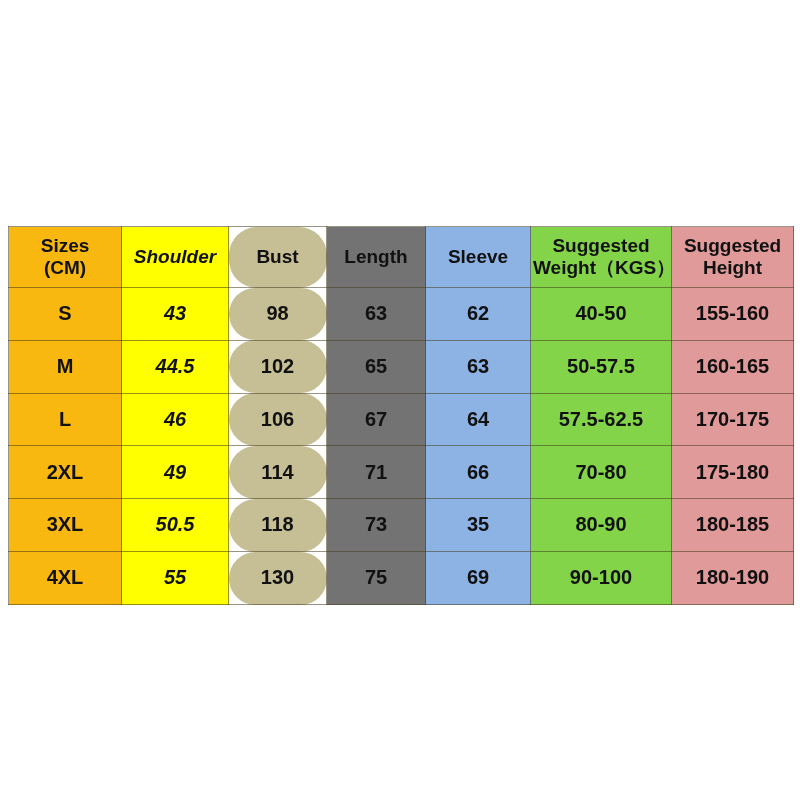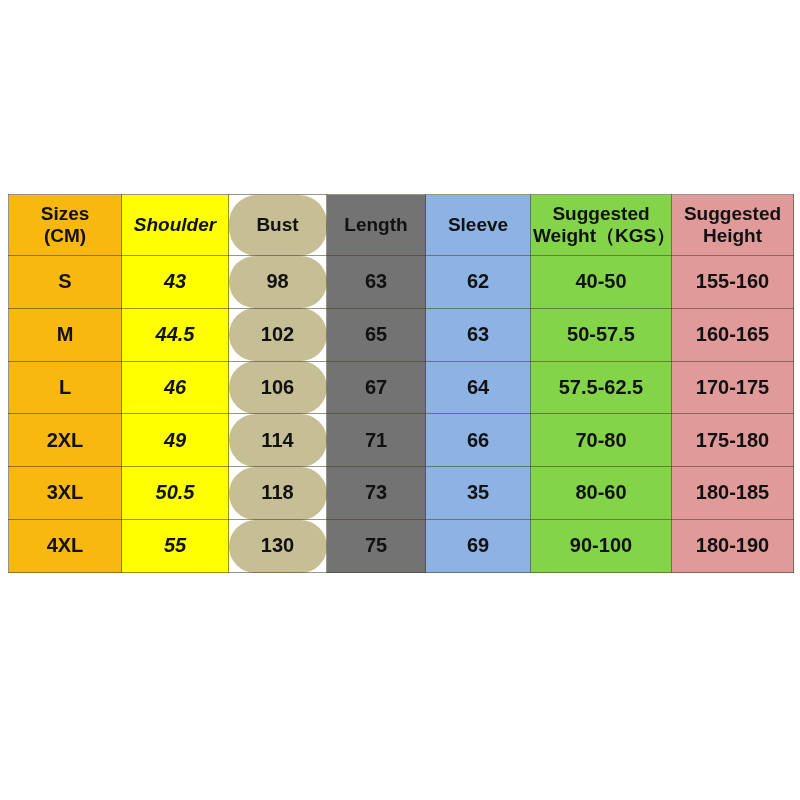--- a/index.html
+++ b/index.html
@@ -12,21 +12,21 @@
     width: 800px;
     height: 800px;
     font-family: "Liberation Sans", sans-serif;
     overflow: hidden;
     position: relative;
   }
 
   #size-chart-wrap {
     position: absolute;
     left: 8px;
-    top: 194px;
+    top: 226px;
     width: 785px;
     height: 379px;
   }
 
   table.size-chart {
     width: 785px;
     height: 379px;
     border-collapse: collapse;
     table-layout: fixed;
     border: 1px solid #8a8a6a;
@@ -150,21 +150,21 @@
         <td class="col-sleeve">66</td>
         <td class="col-weight">70-80</td>
         <td class="col-height">175-180</td>
       </tr>
       <tr>
         <td class="col-size">3XL</td>
         <td class="col-shoulder">50.5</td>
         <td class="col-bust">118</td>
         <td class="col-length">73</td>
         <td class="col-sleeve">35</td>
-        <td class="col-weight">80-60</td>
+        <td class="col-weight">80-90</td>
         <td class="col-height">180-185</td>
       </tr>
       <tr>
         <td class="col-size">4XL</td>
         <td class="col-shoulder">55</td>
         <td class="col-bust">130</td>
         <td class="col-length">75</td>
         <td class="col-sleeve">69</td>
         <td class="col-weight">90-100</td>
         <td class="col-height">180-190</td>

